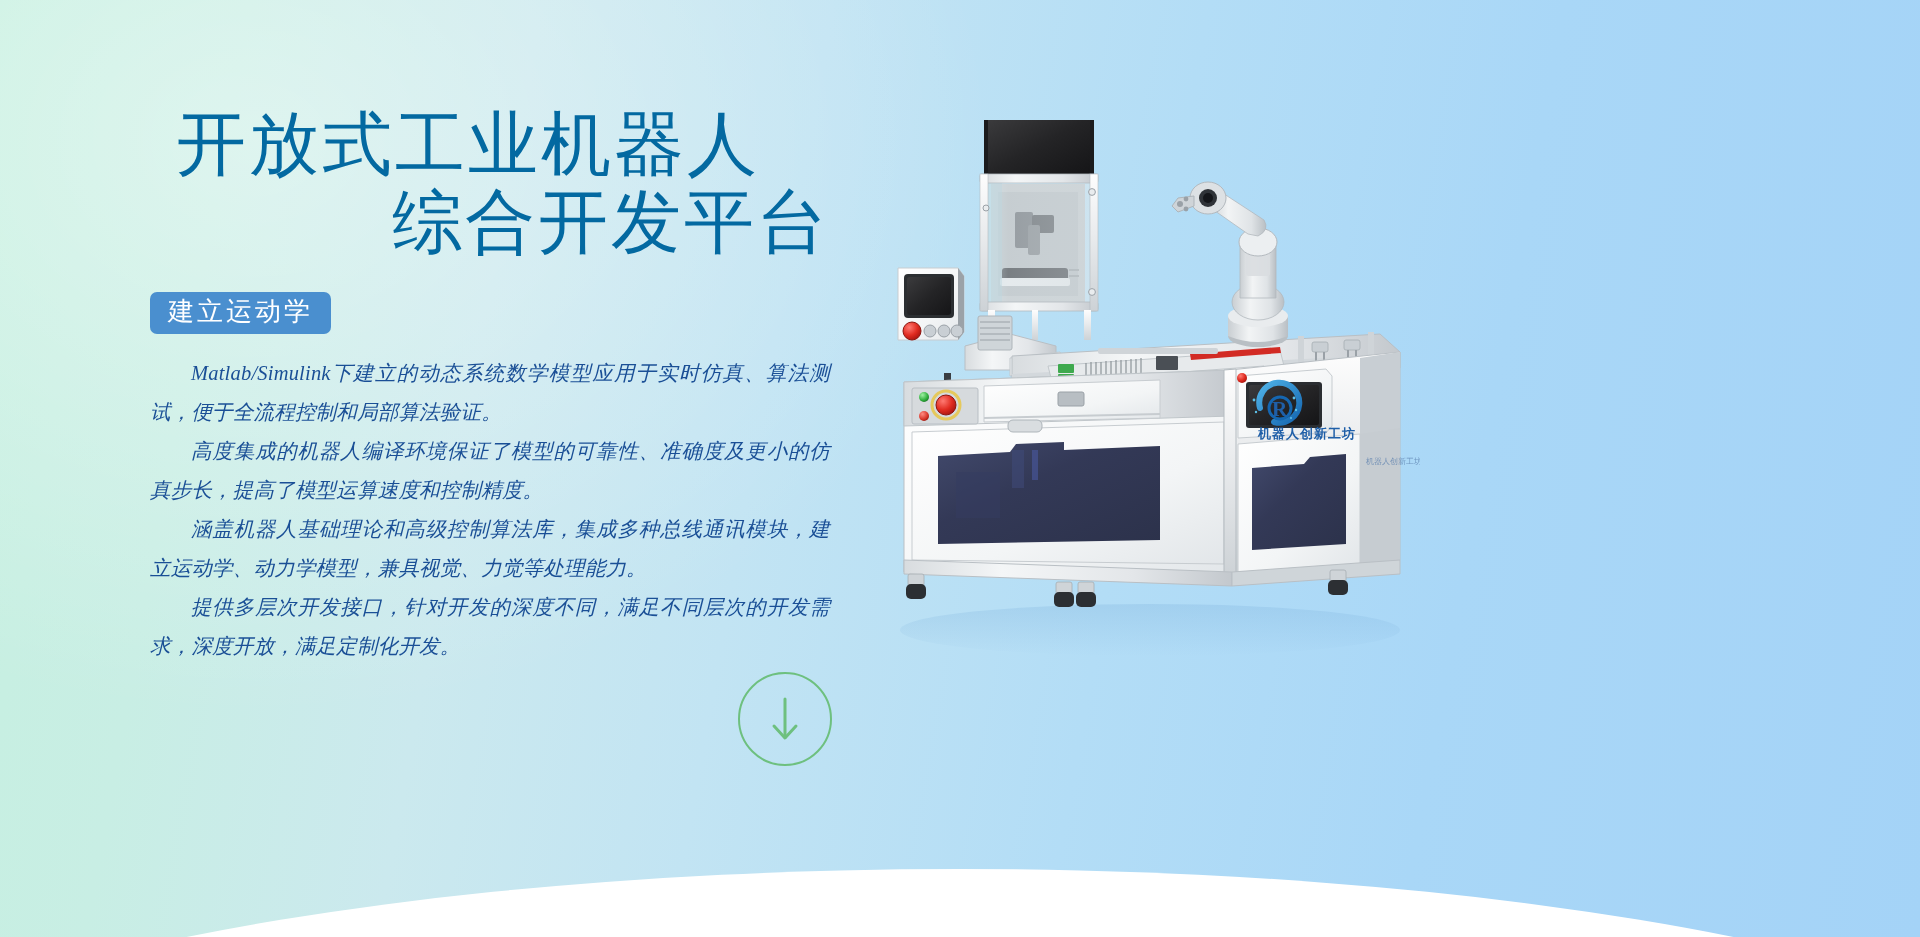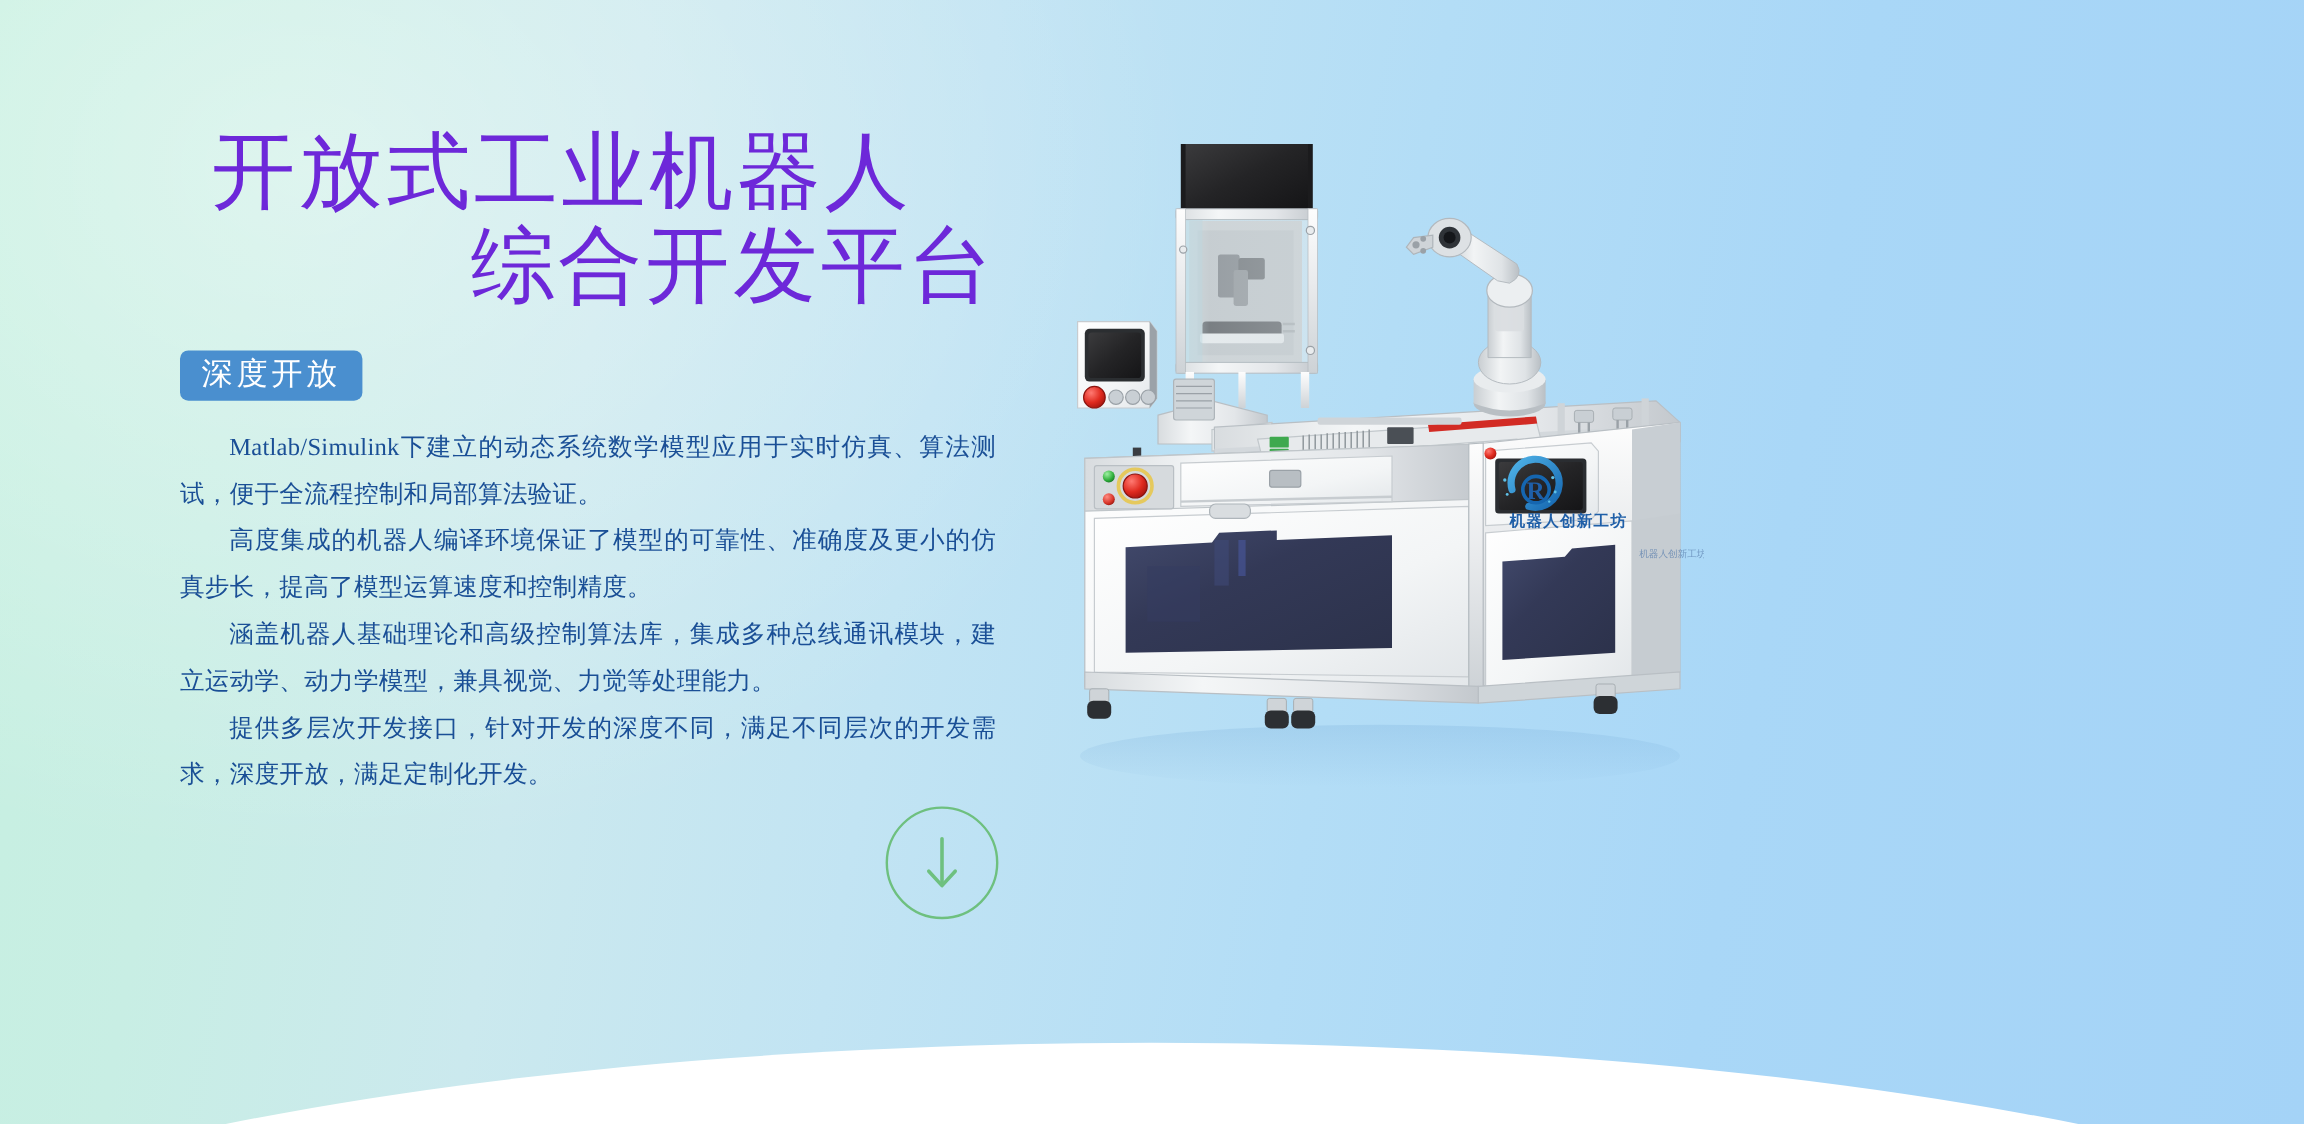--- a/index.html
+++ b/index.html
@@ -39,21 +39,21 @@
     background:#ffffff;
     border-radius:50% 50% 0 0 / 100% 100% 0 0;
   }
 
   
   #left-col {
     position:absolute; left:150px; top:106px; width:680px;
   }
   .title-line {
     font-family:"Liberation Serif", serif;
-    color:#6d28d9;
+    color:#0369a1;
     font-size:70px;
     letter-spacing:3px;
     line-height:78px;
     font-weight:400;
     white-space:nowrap;
   }
   #title-line-1 { padding-left:26px; }
   #title-line-2 { padding-left:100px;text-align:right; }
 
   #feature-badge {
@@ -72,20 +72,21 @@
   #body-copy {
     margin-top:20px;
     width:680px;
     font-family:"Liberation Serif", serif;
     color:#1a4f96;
     font-size:20.5px;
     line-height:39px;
     letter-spacing:0.2px;
     text-align:justify;
     text-justify:inter-ideograph;
+    font-style:italic;
   }
   #body-copy p { text-indent:2em; }
 
   
   #scroll-down {
     position:absolute; left:738px; top:672px;
     width:94px; height:94px;
     border:2.5px solid #6ec07f;
     border-radius:50%;
     display:flex; align-items:center; justify-content:center;
@@ -360,21 +361,21 @@
           <rect x="468" y="460" width="20" height="15" rx="5"></rect>
         </g>
       </g>
     </svg>
   </div>
 
   <div id="left-col">
     <div class="title-line" id="title-line-1">开放式工业机器人</div>
     <div class="title-line" id="title-line-2">综合开发平台</div>
 
-    <div id="feature-badge">深度开放</div>
+    <div id="feature-badge">建立运动学</div>
 
     <div id="body-copy">
       <p>Matlab/Simulink下建立的动态系统数学模型应用于实时仿真、算法测试，便于全流程控制和局部算法验证。</p>
       <p>高度集成的机器人编译环境保证了模型的可靠性、准确度及更小的仿真步长，提高了模型运算速度和控制精度。</p>
       <p>涵盖机器人基础理论和高级控制算法库，集成多种总线通讯模块，建立运动学、动力学模型，兼具视觉、力觉等处理能力。</p>
       <p>提供多层次开发接口，针对开发的深度不同，满足不同层次的开发需求，深度开放，满足定制化开发。</p>
     </div>
   </div>
 
   <div id="scroll-down">

